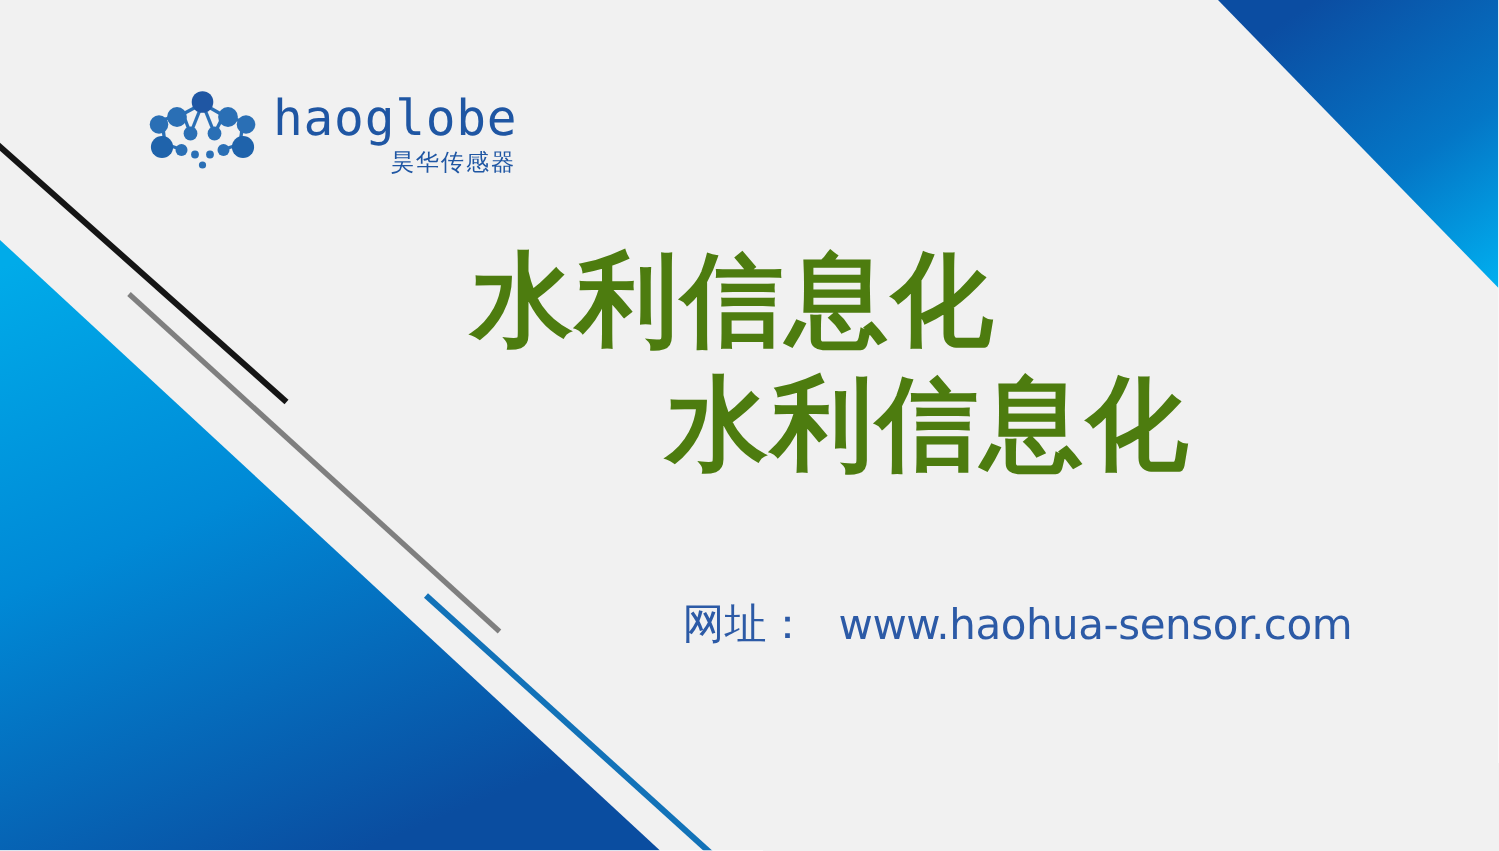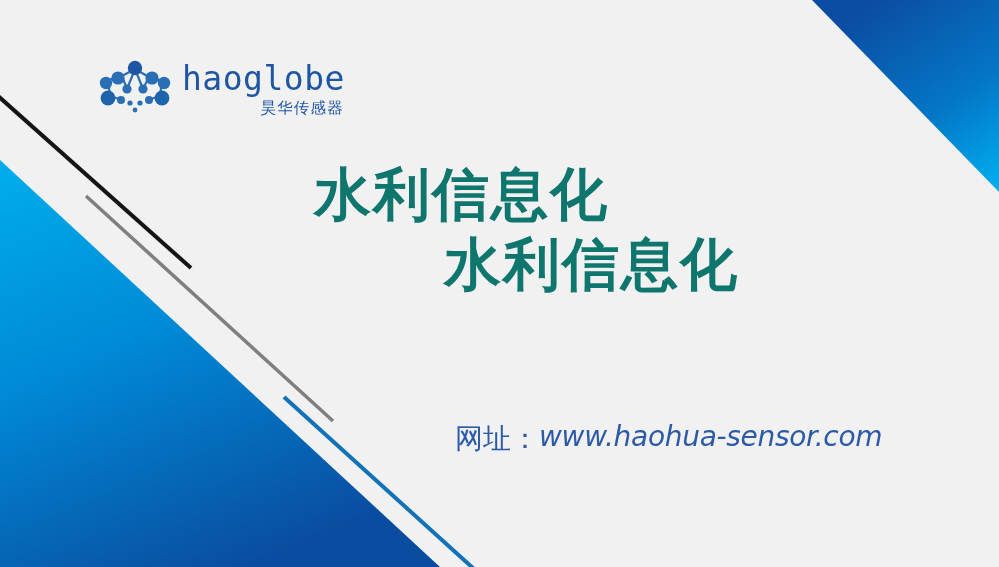--- a/index.html
+++ b/index.html
@@ -66,56 +66,55 @@
 
   
   #title-block {
     position: absolute;
     left: 0;
     top: 160px;
     width: 999px;
   }
   .title-line {
     font-family: "DejaVu Sans", "Liberation Sans", sans-serif;
-    font-size: 57px;
+    font-size: 68px;
     font-weight: 700;
-    color: #0f766e;
+    color: #4d7c0f;
     line-height: 1.22;
     letter-spacing: 2px;
     white-space: nowrap;
   }
   #title-line-1 {
     margin-left: 314px;
   }
   #title-line-2 {
     margin-left: 444px;
   }
 
   
   #website-line {
     position: absolute;
     left: 455px;
-    top: 420px;
+    top: 397px;
     display: flex;
-    align-items: flex-start;
+    align-items: center;
     white-space: nowrap;
   }
   #website-label {
     font-family: "DejaVu Sans", "Liberation Sans", sans-serif;
     font-size: 28px;
     color: #2c5aa6;
     letter-spacing: 0px;
   }
   #website-url {
     font-family: "DejaVu Sans", "Liberation Sans", sans-serif;
     font-size: 28px;
     color: #2c5aa6;
     letter-spacing: -0.3px;
-    margin-left: 0;
-    font-style: italic;
+    margin-left: 20px;
   }
 </style>
 </head>
 <body>
 
 <div id="slide">
 
   <svg id="bg-svg" viewBox="0 0 999 567" preserveAspectRatio="none">
     <defs>
       <linearGradient id="gradTopRight" x1="0.35" y1="0" x2="1" y2="1">

